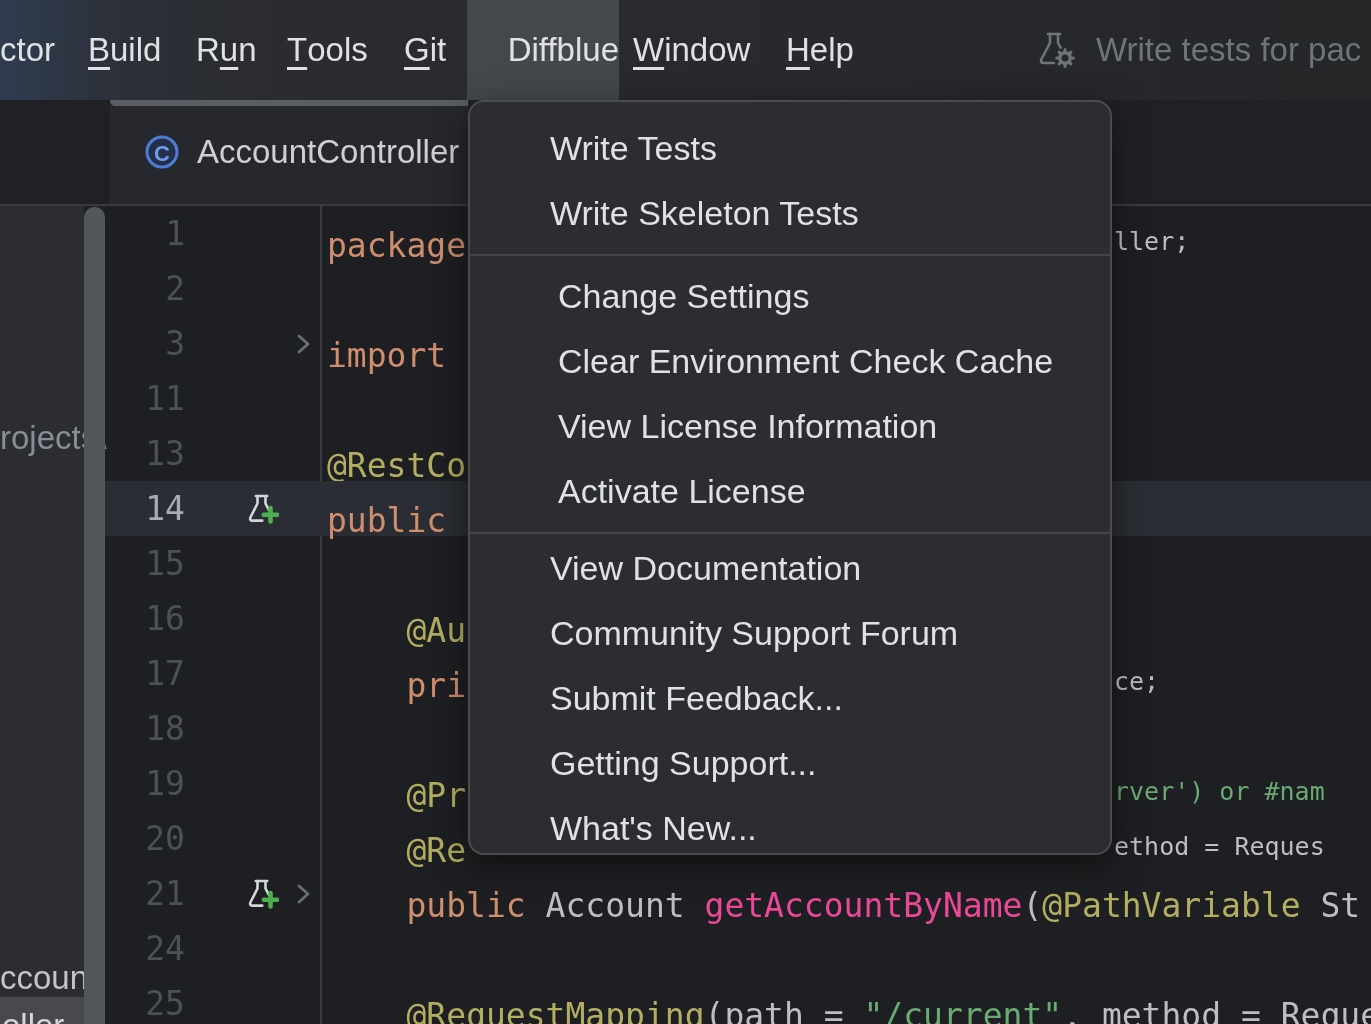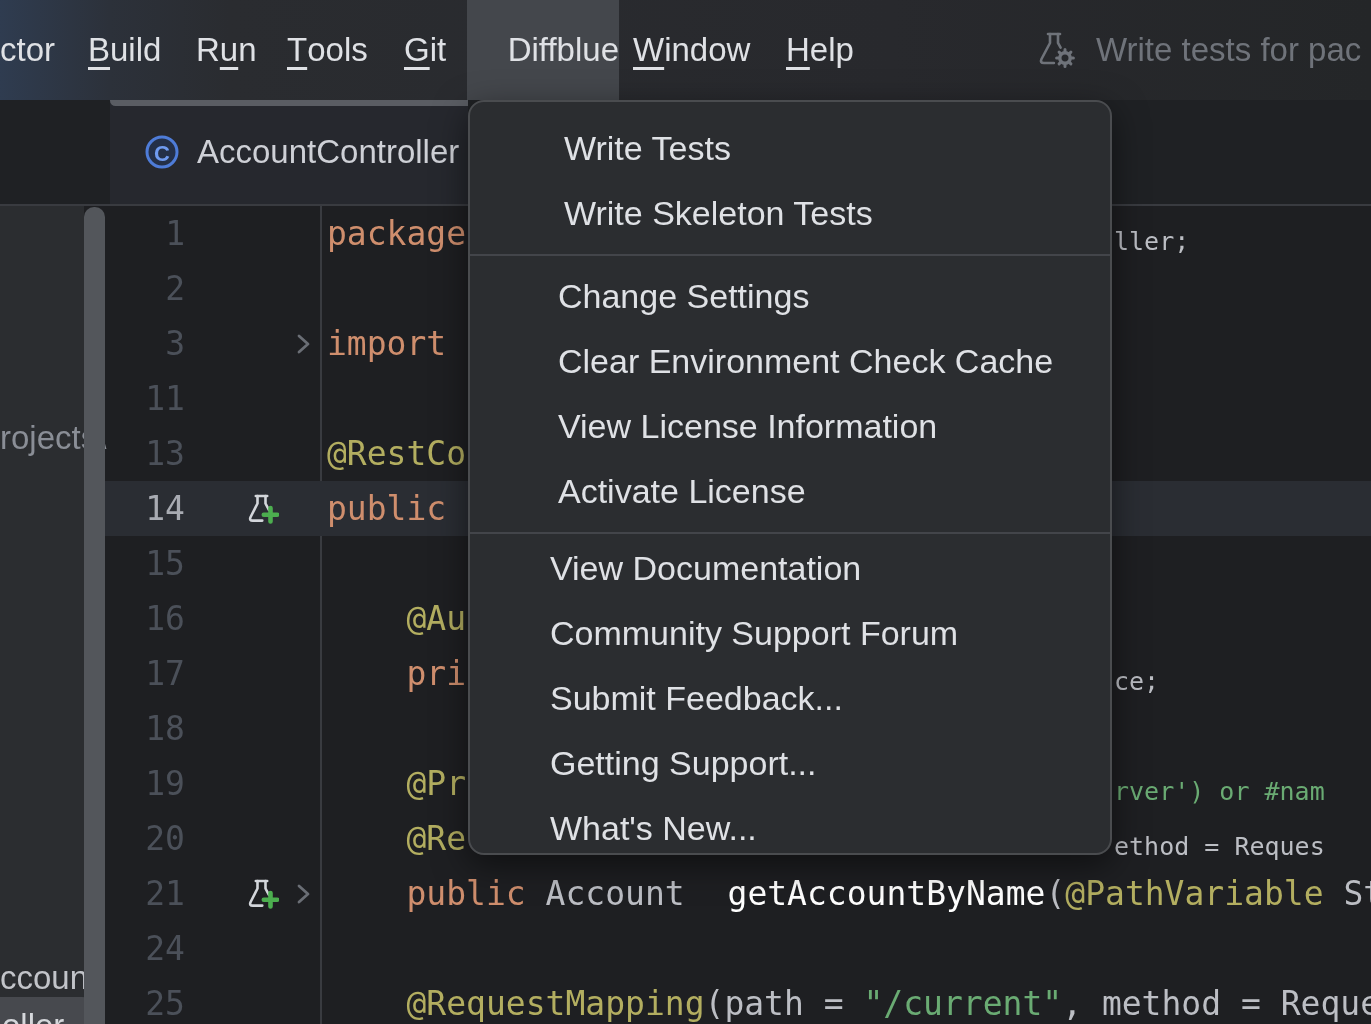--- a/index.html
+++ b/index.html
@@ -57,43 +57,43 @@
   .row.current .inner{left:-85px;}
   .inner{position:absolute;left:0;top:0;width:1371px;height:55px;}
   .lnum{
     position:absolute;left:105px;top:0;width:80px;height:55px;text-align:right;
     font-family:"DejaVu Sans Mono",monospace;font-size:33px;line-height:55px;color:#4b5059;
   }
   .row.current .lnum{color:#a8abb2;}
   .flask{position:absolute;left:245px;top:10px;}
   .fold{position:absolute;left:291px;top:16px;}
   .code{
-    position:absolute;left:327px;top:0;height:55px;line-height:55px;white-space:pre;
+    position:absolute;left:327px;top:12px;height:55px;line-height:55px;white-space:pre;
     font-family:"DejaVu Sans Mono",monospace;font-size:33px;
   }
   .codeR{
     position:absolute;left:1114px;top:8px;height:55px;line-height:55px;white-space:pre;
     font-family:"DejaVu Sans Mono",monospace;font-size:25px;
   }
-  .kw{color:#cf8e6d;} .ann{color:#b3ae60;} .str{color:#6aab73;} .mth{color:#ffffff;margin-left:23px;} .def{color:#bcbec4;}
+  .kw{color:#cf8e6d;} .ann{color:#b3ae60;} .str{color:#6aab73;} .mth{color:#ec4899;} .def{color:#bcbec4;}
 
   
   .chip{
     position:absolute;left:-14px;top:997px;width:112px;height:70px;
     background:#47494e;border-radius:0 16px 0 0;z-index:3;
     color:#d5d7db;font-size:33px;padding:10px 0 0 16px;box-sizing:border-box;white-space:nowrap;overflow:hidden;
   }
 
   
   .popup{
     position:absolute;left:468px;top:100px;width:644px;height:755px;box-sizing:border-box;
     background:#2b2d30;border:2px solid #4a4c4f;border-radius:16px;
     box-shadow:0 10px 34px rgba(0,0,0,.5);z-index:10;overflow:hidden;
   }
-  .pp-sec1{padding:14px 0 8px;margin-left:14px;}
+  .pp-sec1{padding:14px 0 8px;}
   .pp-sec2{padding:8px;}
   .pp-sec3{padding:2px 0 12px;}
   .pp-sep{height:0;border-top:2px solid #43454a;}
   .pp-item{
     height:65px;display:flex;align-items:center;padding-left:80px;
     color:#dfe1e5;font-size:34px;white-space:nowrap;cursor:default;
   }
 </style>
 </head>
 <body>

